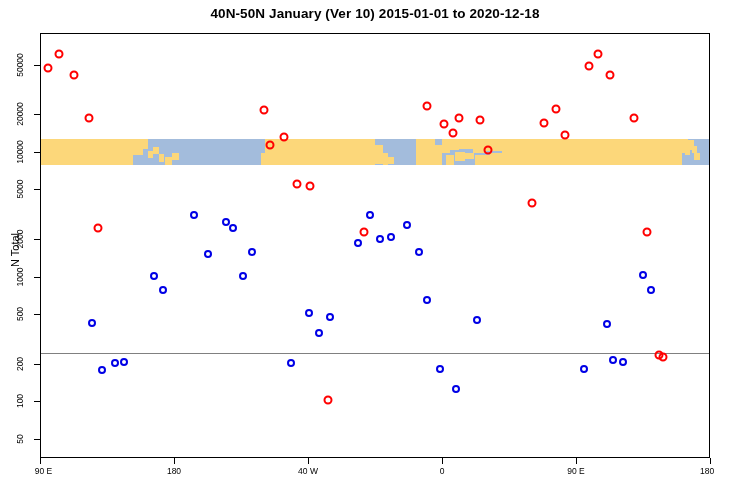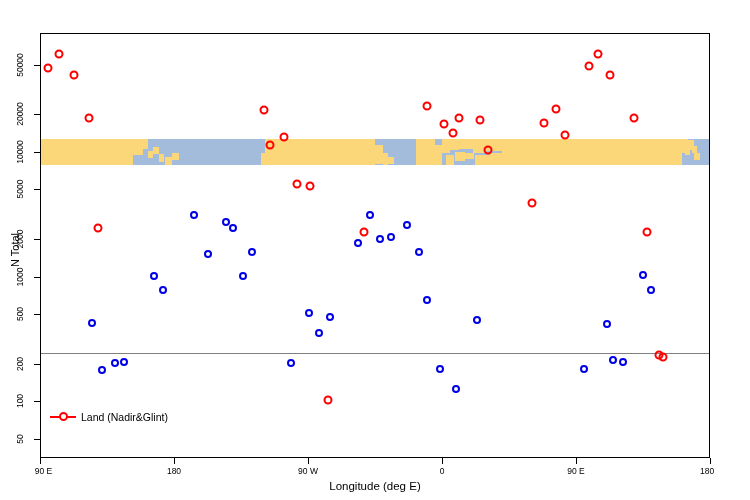--- a/index.html
+++ b/index.html
@@ -59,23 +59,23 @@
     position:absolute;top:1px;left:9px;width:9px;height:9px;border-radius:50%;
     box-sizing:border-box;border:2.1px solid currentColor;background:#fff;
   }
   .legend-txt{font-size:10.5px;color:#000;white-space:nowrap;}
 </style>
 </head>
 <body>
 
 <div id="root">
 
+  <div class="title">40N-50N January (Ver 10)  2015-01-01 to 2020-12-18</div>
 
   <div class="yaxis-title">N Total</div>
-  <div class="xaxis-title">Longitude (deg E)</div>
 
   <div id="y-axis-ticks">
       <div class="ytick-mark" style="top: 438.695px;"></div>
       <div class="ylab-rot" style="left: 20px; top: 438.695px;">50</div>
       <div class="ytick-mark" style="top: 401.179px;"></div>
       <div class="ylab-rot" style="left: 20px; top: 401.179px;">100</div>
       <div class="ytick-mark" style="top: 363.662px;"></div>
       <div class="ylab-rot" style="left: 20px; top: 363.662px;">200</div>
       <div class="ytick-mark" style="top: 314.068px;"></div>
       <div class="ylab-rot" style="left: 20px; top: 314.068px;">500</div>
@@ -91,21 +91,21 @@
       <div class="ylab-rot" style="left: 20px; top: 114.408px;">20000</div>
       <div class="ytick-mark" style="top: 64.8139px;"></div>
       <div class="ylab-rot" style="left: 20px; top: 64.8139px;">50000</div>
     </div>
   <div id="x-axis-ticks">
       <div class="xtick-mark" style="left: 40px;"></div>
       <div class="xlab" style="left: 40px; transform: translateX(-30%);">90 E</div>
       <div class="xtick-mark" style="left: 174px;"></div>
       <div class="xlab" style="left: 174px;">180</div>
       <div class="xtick-mark" style="left: 308px;"></div>
-      <div class="xlab" style="left: 308px;">90 W</div>
+      <div class="xlab" style="left: 308px;">40 W</div>
       <div class="xtick-mark" style="left: 442px;"></div>
       <div class="xlab" style="left: 442px;">0</div>
       <div class="xtick-mark" style="left: 576px;"></div>
       <div class="xlab" style="left: 576px;">90 E</div>
       <div class="xtick-mark" style="left: 710px;"></div>
       <div class="xlab" style="left: 710px; transform: translateX(-70%);">180</div>
     </div>
 
   <div class="plot-frame">
     <div class="map-band" id="map-band" style="top: 104.724px; height: 26.278px;">
@@ -207,22 +207,15 @@
         <div class="pt ocean" style="left: 543.444px; top: 334.882px; border-color: rgb(0, 0, 230);"></div>
         <div class="pt ocean" style="left: 565.778px; top: 289.864px; border-color: rgb(0, 0, 230);"></div>
         <div class="pt ocean" style="left: 571.733px; top: 325.503px; border-color: rgb(0, 0, 230);"></div>
         <div class="pt ocean" style="left: 582.156px; top: 328.021px; border-color: rgb(0, 0, 230);"></div>
         <div class="pt ocean" style="left: 601.511px; top: 241.429px; border-color: rgb(0, 0, 230);"></div>
         <div class="pt ocean" style="left: 610.444px; top: 256.31px; border-color: rgb(0, 0, 230);"></div>
       </div>
   </div>
 
   <div class="legend">
-    <div class="legend-row">
-      <span class="legend-sym">
-        <span class="legend-line" id="lg-line-0" style="background: rgb(255, 0, 0);"></span>
-        <span class="legend-dot" id="lg-dot-0" style="color: rgb(255, 0, 0); border-color: rgb(255, 0, 0);"></span>
-      </span>
-      <span class="legend-txt">Land (Nadir&amp;Glint)</span>
-    </div>
   </div>
 
 </div>
 
 </body></html>

